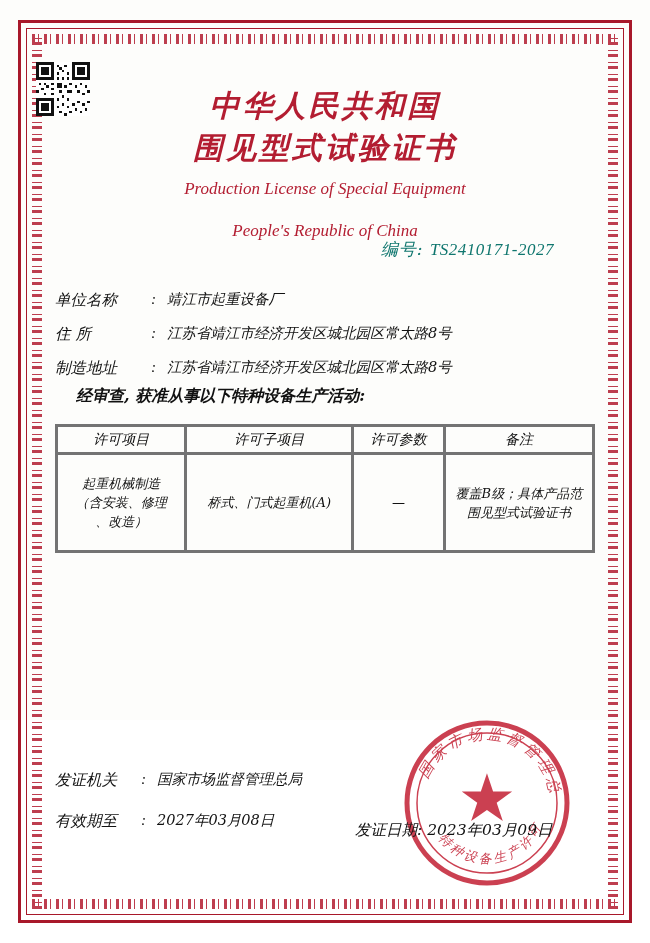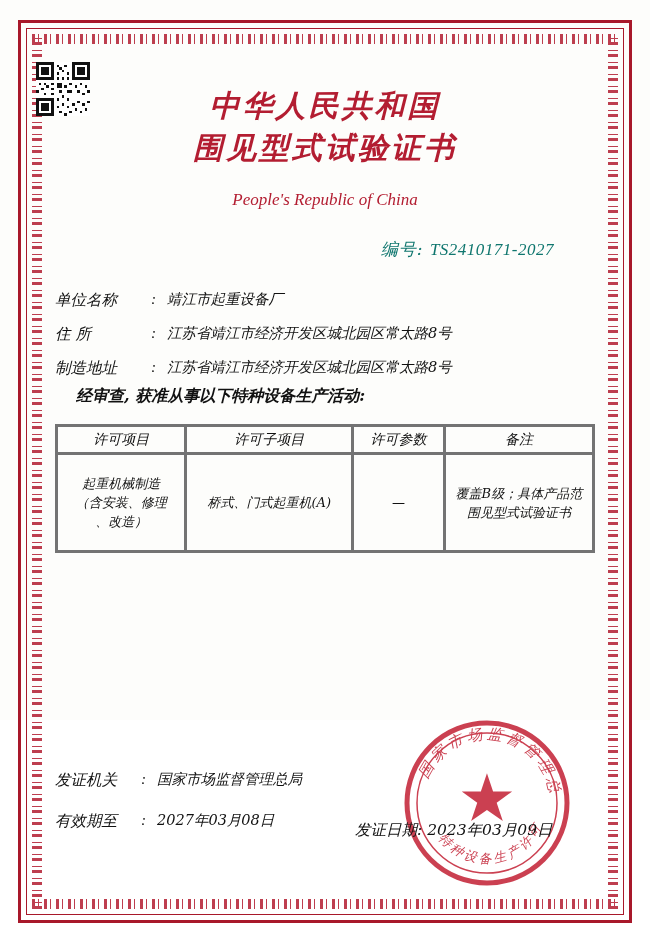--- a/index.html
+++ b/index.html
@@ -251,20 +251,21 @@
         <rect x="9" y="19" width="1" height="1"></rect>
           <rect x="11" y="20" width="1" height="1"></rect>
         <rect x="12" y="17" width="1" height="1"></rect>
       </g>
     </svg>
   </div>
 
   <div class="titles">
     <div class="title-cn-1">中华人民共和国</div>
     <div class="title-cn-2">围见型式试验证书</div>
+    <div class="title-en-1">Production License of Special Equipment</div>
     <div class="title-en-2">People's Republic of China</div>
   </div>
 
   <div class="serial">
     <span>编号:</span>
     <span class="num">TS2410171-2027</span>
   </div>
 
   <div class="fields">
     <div class="frow">

